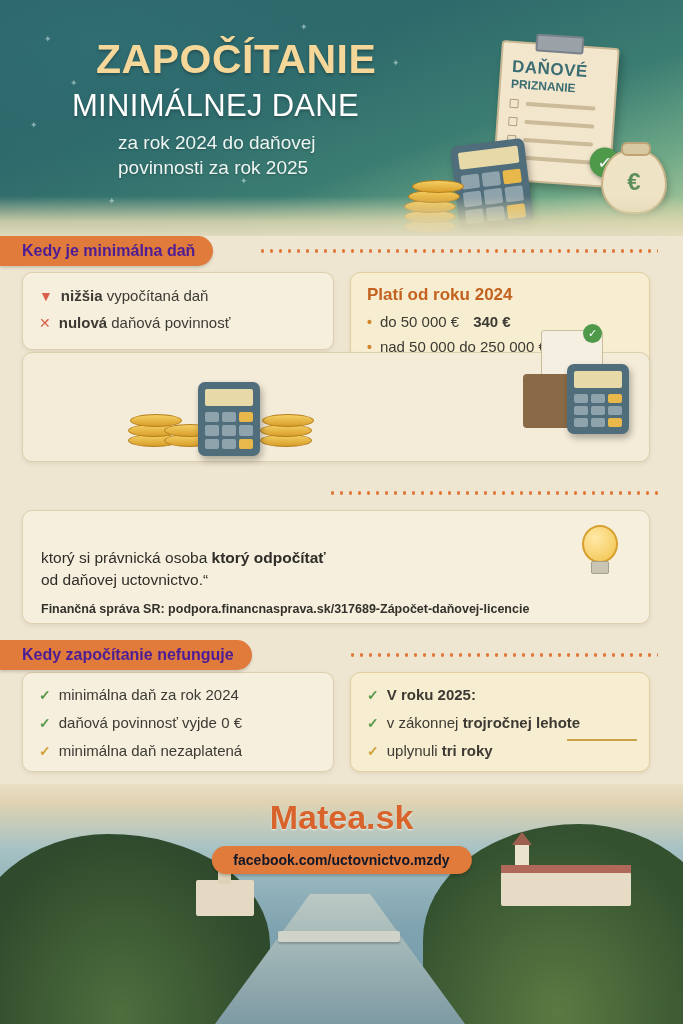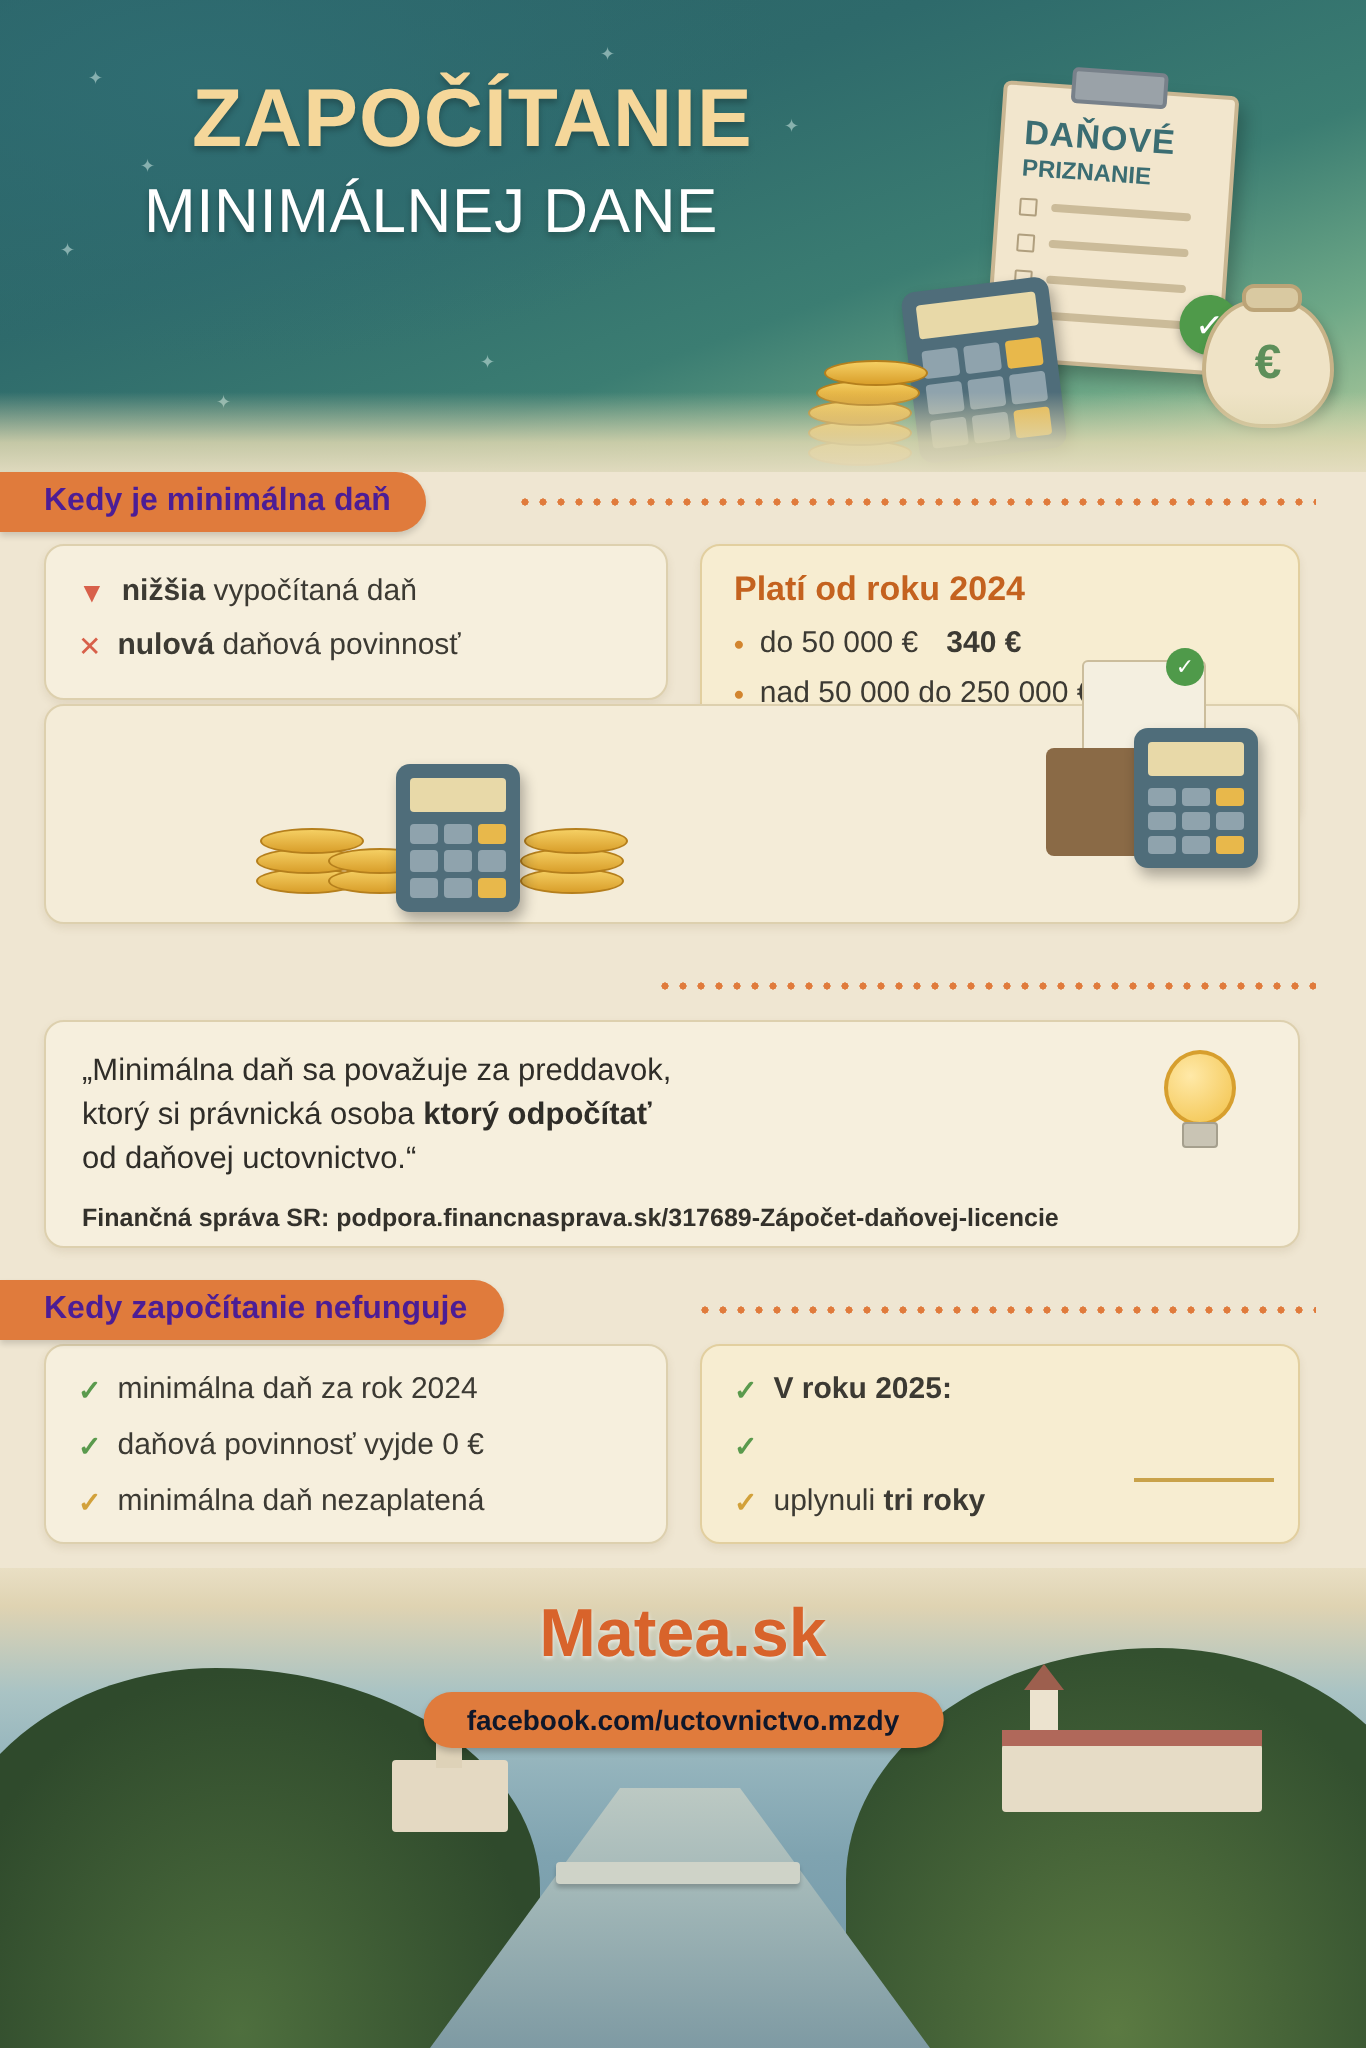--- a/index.html
+++ b/index.html
@@ -236,20 +236,24 @@
     <span class="star" style="left:44px;top:34px;">✦</span>
     <span class="star" style="left:70px;top:78px;">✦</span>
     <span class="star" style="left:30px;top:120px;">✦</span>
     <span class="star" style="left:300px;top:22px;">✦</span>
     <span class="star" style="left:392px;top:58px;">✦</span>
     <span class="star" style="left:240px;top:176px;">✦</span>
     <span class="star" style="left:108px;top:196px;">✦</span>
 
     <div class="title-1">ZAPOČÍTANIE</div>
     <div class="title-2">MINIMÁLNEJ DANE</div>
+    <div class="title-3">
+      <span>za rok 2024 do daňovej</span><br>
+      <span>povinnosti za rok 2025</span>
+    </div>
 
     <div class="clip">
       <div class="clip-top"></div>
       <div class="clip-title">DAŇOVÉ</div>
       <div class="clip-title2">PRIZNANIE</div>
       <div class="clip-box" style="top:56px"></div>
       <div class="clip-line" style="top:58px"></div>
       <div class="clip-box" style="top:74px"></div>
       <div class="clip-line" style="top:76px"></div>
       <div class="clip-box" style="top:92px"></div>
@@ -377,21 +381,21 @@
       </div>
     </div>
     <div style="position:absolute; left:60px; top:-6px; width:19px; height:19px; border-radius:50%; background:#4f9a4a; color:#fff; font-size:11px; display:flex; align-items:center; justify-content:center;">✓</div>
   </div>
 
   <div class="dots" style="left:328px; top:491px; width:330px;"></div>
 
   <div class="card" style="left:22px; top:510px; width:628px; height:114px;">
     <div style="padding:14px 18px; position:relative;">
       <div class="quote">
-        <span>„Minimálna daň sa považuje za preddavok,</span><br>
+        <br>
         <span>ktorý si právnická osoba </span><b>ktorý odpočítať</b><br>
         <span>od daňovej uctovnictvo.“</span>
       </div>
       <div class="source" style="margin-top:11px;">Finančná správa SR: podpora.financnasprava.sk/317689-Zápočet-daňovej-licencie</div>
       <div class="bulb">
         <div class="bulb-glass"></div>
         <div class="bulb-base"></div>
       </div>
     </div>
   </div>
@@ -417,20 +421,21 @@
   </div>
 
   <div class="card tan" style="left:350px; top:672px; width:300px; height:100px;">
     <div style="padding:13px 16px; display:flex; flex-direction:column; gap:10px;">
       <div class="li">
         <span class="mk" style="color:#5a9a4d; font-weight:bold;">✓</span>
         <b>V roku 2025:</b>
       </div>
       <div class="li">
         <span class="mk" style="color:#5a9a4d; font-weight:bold;">✓</span>
+        <span><span>v zákonnej </span><b>trojročnej lehote</b></span>
       </div>
       <div class="li">
         <span class="mk" style="color:#d2a13a; font-weight:bold;">✓</span>
         <span><span>uplynuli </span><b>tri roky</b></span>
       </div>
       <div class="twig" style="right:12px; top:66px;"></div>
     </div>
   </div>
 
   <div class="footer">

